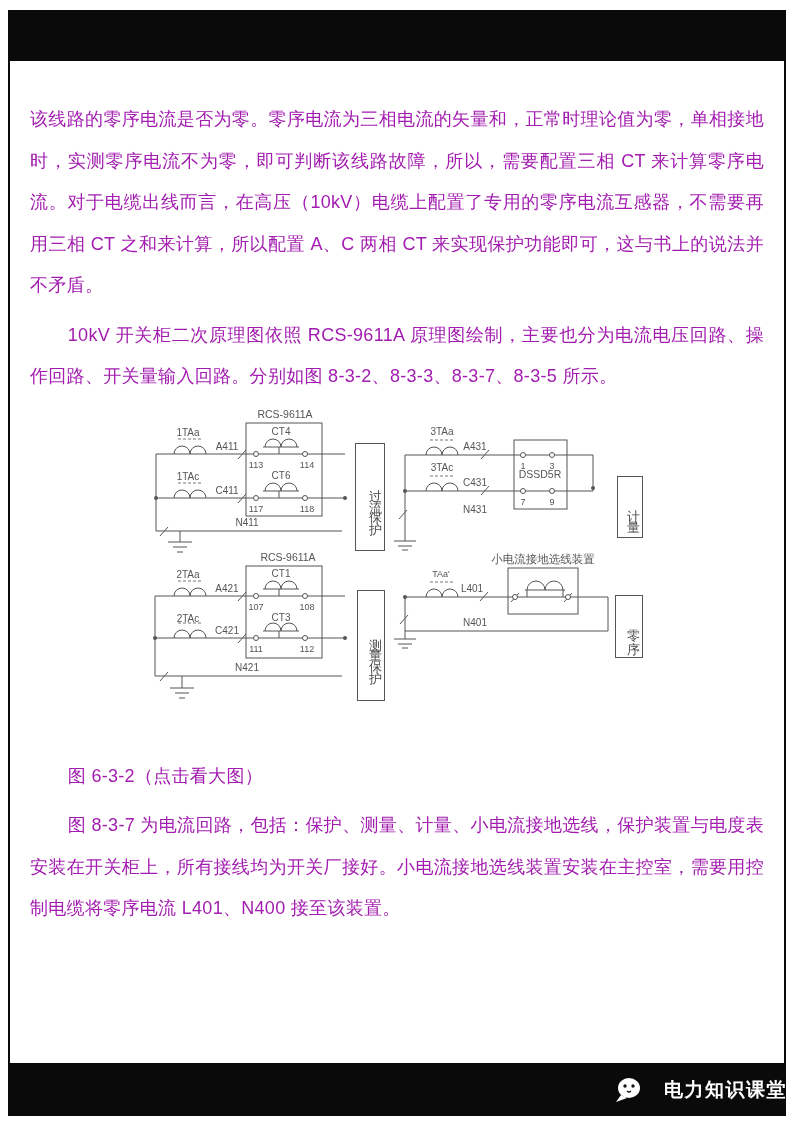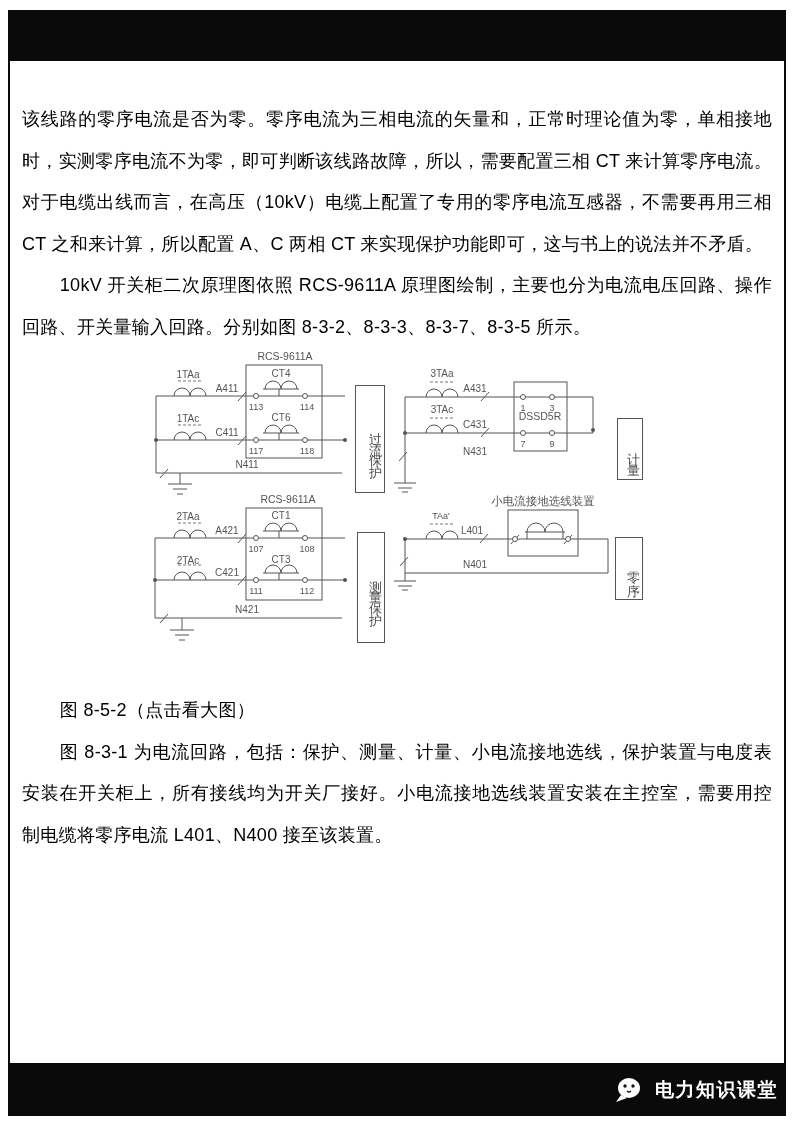--- a/index.html
+++ b/index.html
@@ -12,21 +12,21 @@
   .bar{position:absolute;background:#0a0a0a;}
   .bar-top{left:8px;top:10px;width:778px;height:51px;border-radius:2px;}
   .bar-bottom{left:8px;top:1063px;width:778px;height:53px;border-radius:2px;}
   .edge{position:absolute;top:10px;width:2px;height:1106px;background:#0a0a0a;}
   .edge-left{left:8px;}
   .edge-right{left:784px;}
 
   
   .content{position:absolute;left:0;top:0;width:794px;padding:0 22px;box-sizing:border-box;}
   .content p{
-    margin:0;font-size:18px;line-height:41.5px;color:#000000;
+    margin:8px;font-size:18px;line-height:41.5px;color:#a21caf;
     text-align:justify;text-justify:inter-ideograph;letter-spacing:.3px;
   }
   p.first{margin-top:99px;}
   p.indent{text-indent:2.1em;}
   .caption{text-align:left !important;}
 
   
   .figure{position:relative;width:100%;height:342px;}
   .figure svg{position:absolute;left:118px;top:3px;}
   svg .ln{stroke:#555;stroke-width:1;fill:none;}
@@ -46,21 +46,21 @@
     writing-mode:vertical-rl;text-orientation:upright;
     font-size:13px;letter-spacing:11px;text-align:left;
     box-sizing:border-box;padding-top:9px;
     display:flex;justify-content:center;
   }
   .vbox.two{letter-spacing:12px;}
 
   
   .footer{
     position:absolute;left:613px;top:1075px;height:30px;
-    display:flex;align-items:center;gap:12px;
+    display:flex;align-items:center;gap:21px;
   }
   .brand{
     color:#ffffff;font-size:19px;font-weight:bold;letter-spacing:1.5px;
     line-height:30px;white-space:nowrap;
   }
 </style>
 </head>
 <body>
 
 <div class="bar bar-top"></div>
@@ -185,22 +185,22 @@
         <text class="t10 mid" x="475" y="590">N401</text>
       </g>
     </svg>
 
     <div class="vbox" style="left:333px;top:37px;width:30px;height:108px;">过流保护</div>
     <div class="vbox two" style="left:595px;top:70px;width:26px;height:62px;">计量</div>
     <div class="vbox" style="left:335px;top:184px;width:28px;height:111px;">测量保护</div>
     <div class="vbox two" style="left:593px;top:189px;width:28px;height:63px;">零序</div>
   </div>
 
-  <p class="indent caption">图 8-5-2（点击看大图）</p>
-  <p class="indent">图 8-3-1 为电流回路，包括：保护、测量、计量、小电流接地选线，保护装置与电度表安装在开关柜上，所有接线均为开关厂接好。小电流接地选线装置安装在主控室，需要用控制电缆将零序电流 L401、N400 接至该装置。</p>
+  <p class="indent caption">图 6-3-2（点击看大图）</p>
+  <p class="indent">图 8-3-7 为电流回路，包括：保护、测量、计量、小电流接地选线，保护装置与电度表安装在开关柜上，所有接线均为开关厂接好。小电流接地选线装置安装在主控室，需要用控制电缆将零序电流 L401、N400 接至该装置。</p>
 </div>
 
 <div class="footer">
   <svg width="30" height="28" viewBox="0 0 30 28">
     <ellipse cx="16" cy="12" rx="11" ry="10" fill="#ffffff"></ellipse>
     <path d="M8 19 L3 26 L14 22 Z" fill="#ffffff"></path>
     <circle cx="12" cy="10" r="1.7" fill="#141414"></circle>
     <circle cx="20" cy="10" r="1.7" fill="#141414"></circle>
     <path d="M14 15 q2 2 4 0" stroke="#141414" stroke-width="1.2" fill="none"></path>
   </svg>

